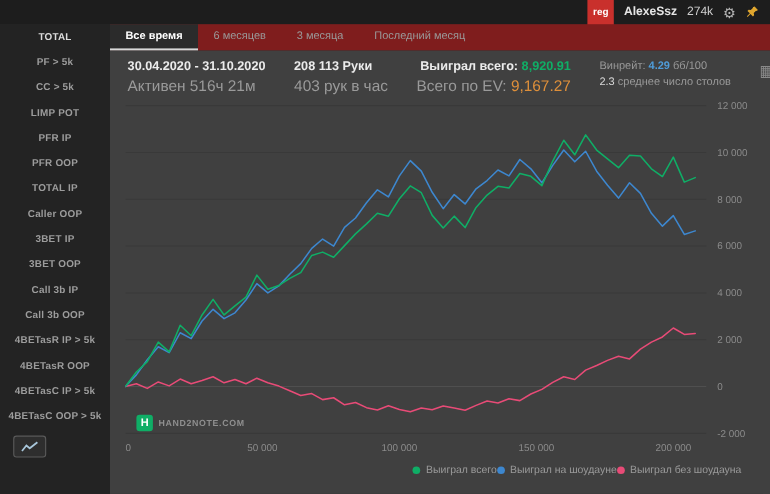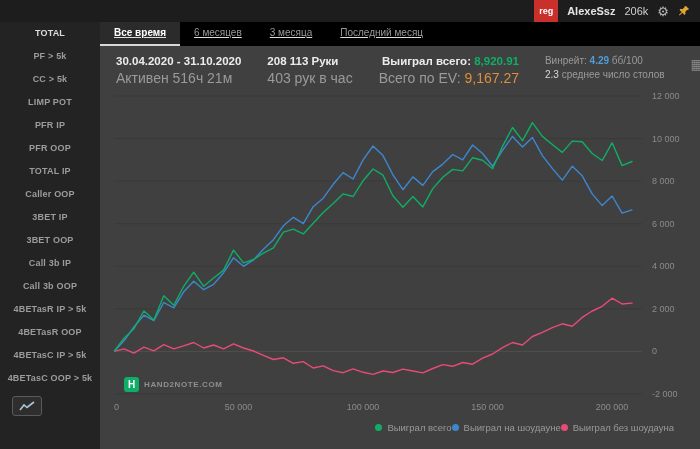--- a/index.html
+++ b/index.html
@@ -14,21 +14,21 @@
   .gear{font-size:13px;color:#b5b5b5;line-height:1;cursor:default;}
   .pin{display:flex;align-items:center;}
   
   .sidebar{position:absolute;top:22px;left:0;bottom:0;width:100px;background:#232323;box-sizing:border-box;}
   .side-item{height:23px;line-height:23px;text-align:center;font-size:9px;font-weight:bold;
              color:#9c9c9c;letter-spacing:.2px;cursor:default;white-space:nowrap;}
   .side-item.active{color:#dcdcdc;}
   .chart-btn{width:28px;height:18px;margin:6px 0 0 12px;border:1px solid #5a5a5a;border-radius:3px;
              background:#2e2e2e;display:flex;align-items:center;justify-content:center;}
   
-  .tabsbar{position:absolute;top:22px;left:100px;right:0;height:24px;background:#000000;display:flex;text-decoration:underline;}
+  .tabsbar{position:absolute;top:22px;left:100px;right:0;height:24px;background:#7f1d1d;display:flex;}
   .tab{padding:0 14px;line-height:22px;font-size:10px;color:#9a9a9a;cursor:default;border-bottom:2px solid transparent;}
   .tab.active{color:#fff;background:#2b2b2b;border-bottom:2px solid #d8d8d8;font-weight:bold;}
   
   .content{position:absolute;top:46px;left:100px;right:0;bottom:0;background:#404040;}
   .stats-row{display:flex;align-items:flex-start;gap:26px;padding:9px 12px 2px 16px;}
   .stat-main{font-size:11.5px;font-weight:bold;color:#ececec;white-space:nowrap;}
   .stat-sub{font-size:14px;color:#9a9a9a;margin-top:3px;white-space:nowrap;}
   .stat-right{text-align:right;}
   .grid-icon{margin-left:auto;font-size:14px;color:#8a8a8a;line-height:1;padding-top:2px;}
   .chart-wrap{position:relative;margin-left:14px;width:586px;height:332px;}
@@ -42,21 +42,21 @@
   .dot{width:7px;height:7px;border-radius:50%;display:inline-block;}
 </style>
 </head>
 <body>
 
 <div class="app">
 
   <div class="topbar">
     <span class="reg-badge">reg</span>
     <span class="username">AlexeSsz</span>
-    <span class="hands-count">206k</span>
+    <span class="hands-count">274k</span>
     <span class="gear">⚙</span>
     <span class="pin">
       <svg width="12" height="12" viewBox="0 0 24 24">
           <path fill="#e0a62e" d="M16 2l6 6-2.2 2.2-1.2-.6-4.2 4.2.8 3.8-2.2 2.2-4.4-4.4-5.4 5.4-1.2-1.2 5.4-5.4-4.4-4.4 2.2-2.2 3.8.8 4.2-4.2-.6-1.2z"></path>
         </svg>
     </span>
   </div>
 
   <div class="sidebar">
     <div id="sidebar-items">

